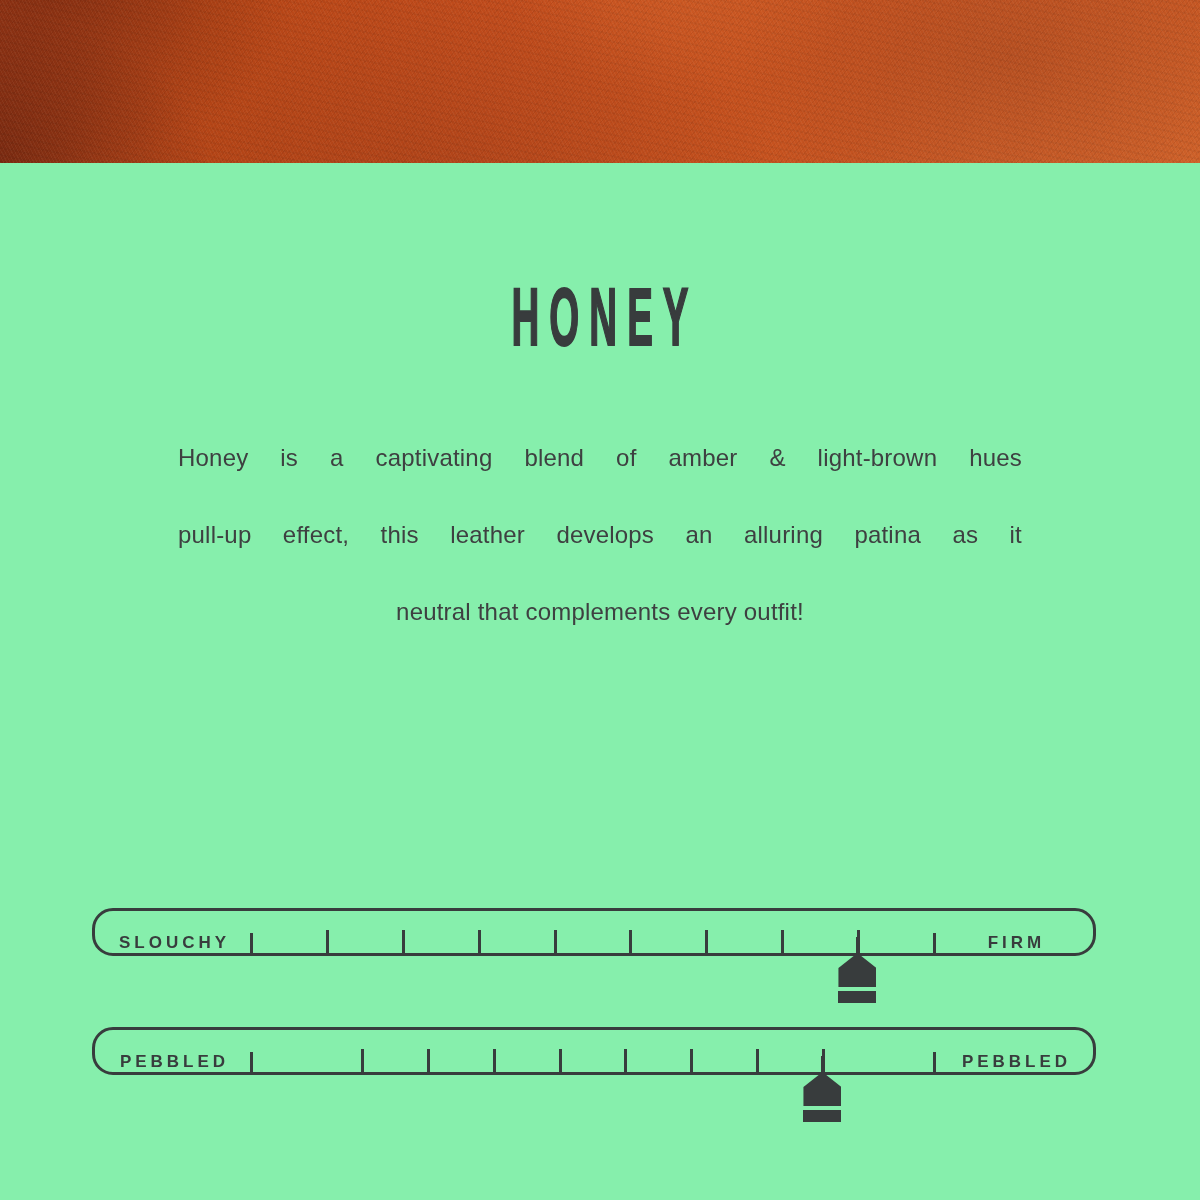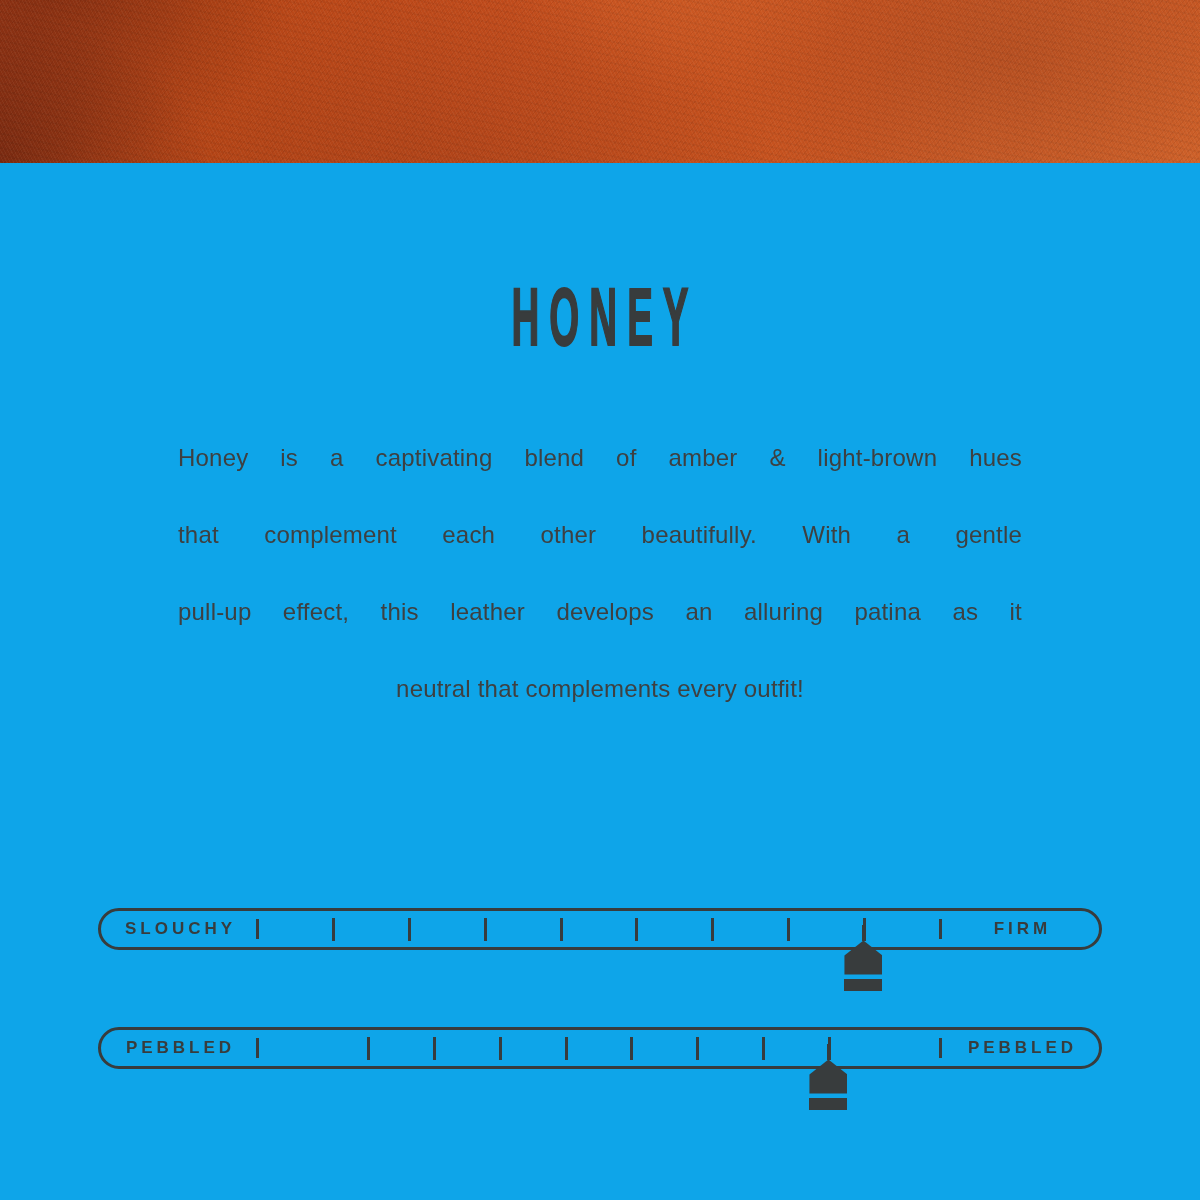--- a/index.html
+++ b/index.html
@@ -1,19 +1,19 @@
 <!DOCTYPE html>
 <html><head>
 <meta charset="utf-8">
 <style>
   * { margin:0; padding:0; box-sizing:border-box; }
   html,body { background:#e3e4e3; }
   .canvas {
     position:relative; width:1200px; height:1200px;
-    background:#0ea5e9; overflow:hidden;
+    background:#86efac; overflow:hidden;
     font-family:"Liberation Sans", sans-serif;
     color:#383c3d;
   }
 
   
   .banner {
     position:absolute; top:0; left:0; width:1200px; height:163px;
     background:
       radial-gradient(380px 260px at -2% 105%, rgba(74,22,8,.55), rgba(74,22,8,0) 62%),
       radial-gradient(420px 300px at 4% -10%, rgba(96,30,10,.50), rgba(96,30,10,0) 60%),
@@ -44,23 +44,23 @@
   
   .description {
     position:absolute; top:419px; left:178px; width:844px;
     font-size:24px; line-height:77px; color:#3e4041; letter-spacing:.2px;
   }
   .description .line { height:77px; text-align:justify; text-align-last:justify; }
   .description .line.last { text-align-last:center; }
 
   
   .scale {
-    position:absolute; left:98px; width:1004px; height:42px;
+    position:absolute; left:92px; width:1004px; height:48px;
     border:3px solid #383c3d; border-radius:21px;
-    display:flex; align-items:center;
+    display:flex; align-items:flex-end;
   }
   .scale.first  { top:908px; }
   .scale.second { top:1027px;gap:45px; }
   .scale .cap {
     display:flex; align-items:center; justify-content:center;
     font-weight:bold; font-size:17px; letter-spacing:4px; padding-left:4px;
     color:#383c3d;
   }
   .scale .cap.left  { width:158px; border-right:3px solid #383c3d; }
   .scale .cap.right { width:160px; border-left:3px solid #383c3d; }
@@ -86,21 +86,20 @@
 <body>
 
 <div class="canvas">
 
   <div class="banner"></div>
 
   <h1 class="title">HONEY</h1>
 
   <div class="description">
     <div class="line">Honey is a captivating blend of amber &amp; light-brown hues</div>
-    <div class="line">that complement each other beautifully. With a gentle</div>
     <div class="line">pull-up effect, this leather develops an alluring patina as it</div>
     <div class="line last">neutral that complements every outfit!</div>
   </div>
 
   <div class="scale first">
     <div class="cap left">SLOUCHY</div>
     <div class="track">
       <div class="tick"></div>
         <div class="tick"></div>
         <div class="tick"></div>

